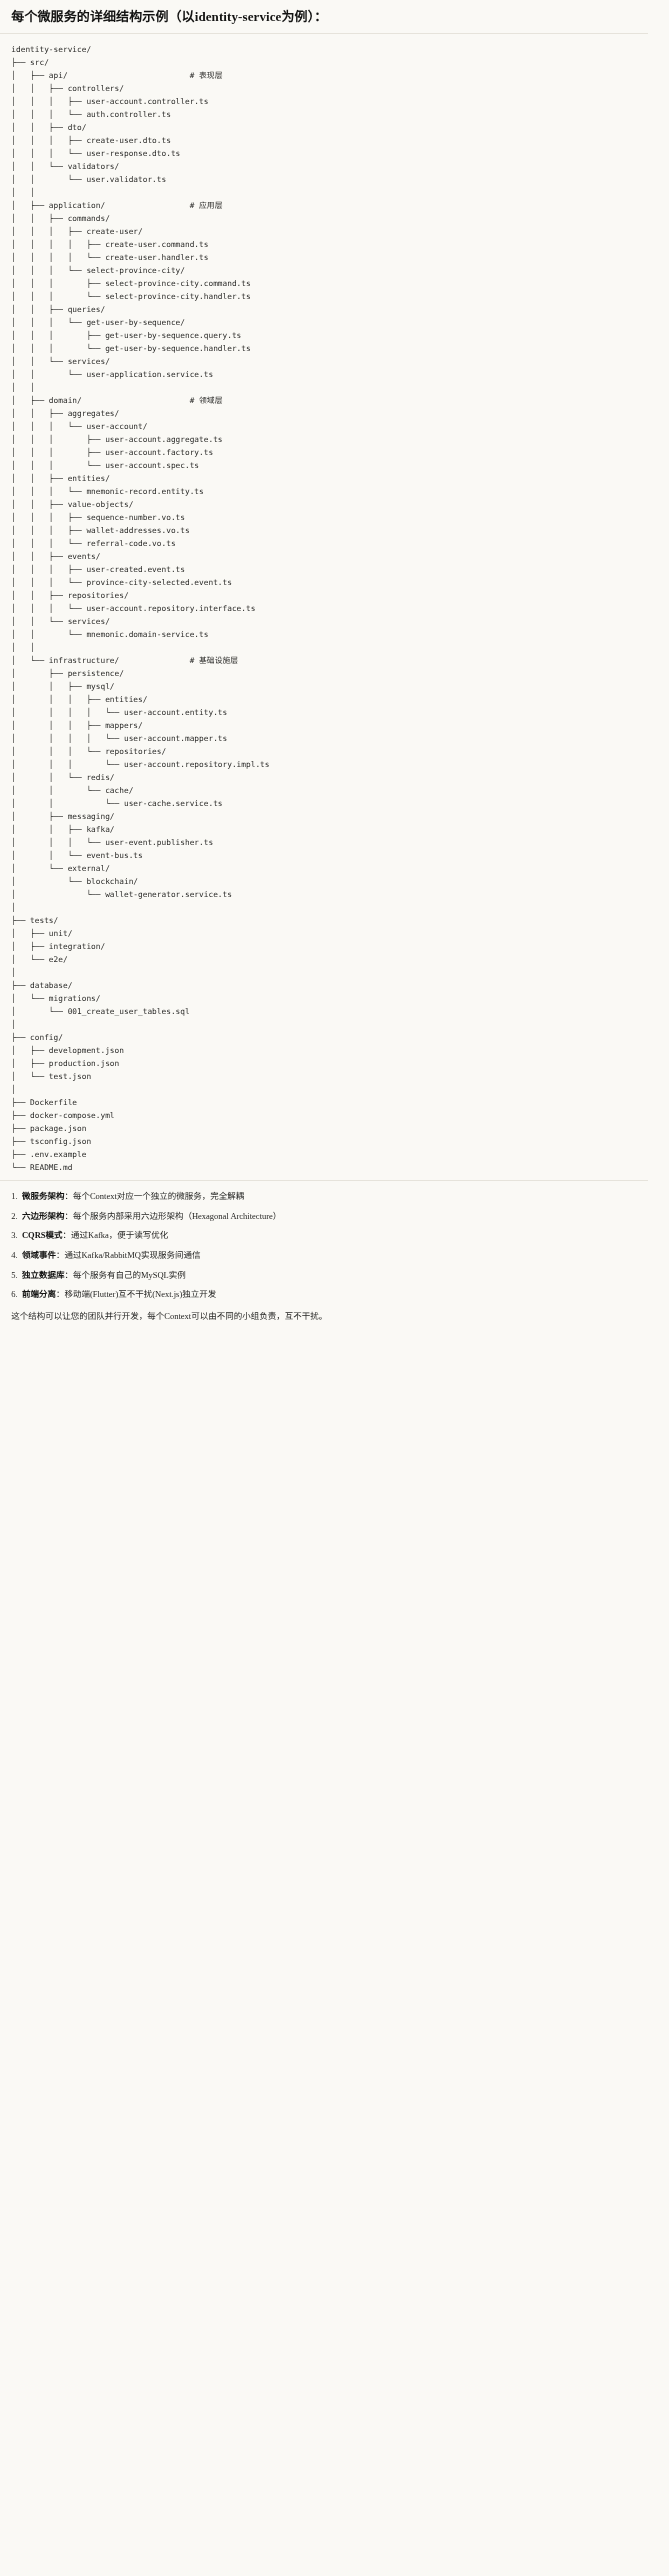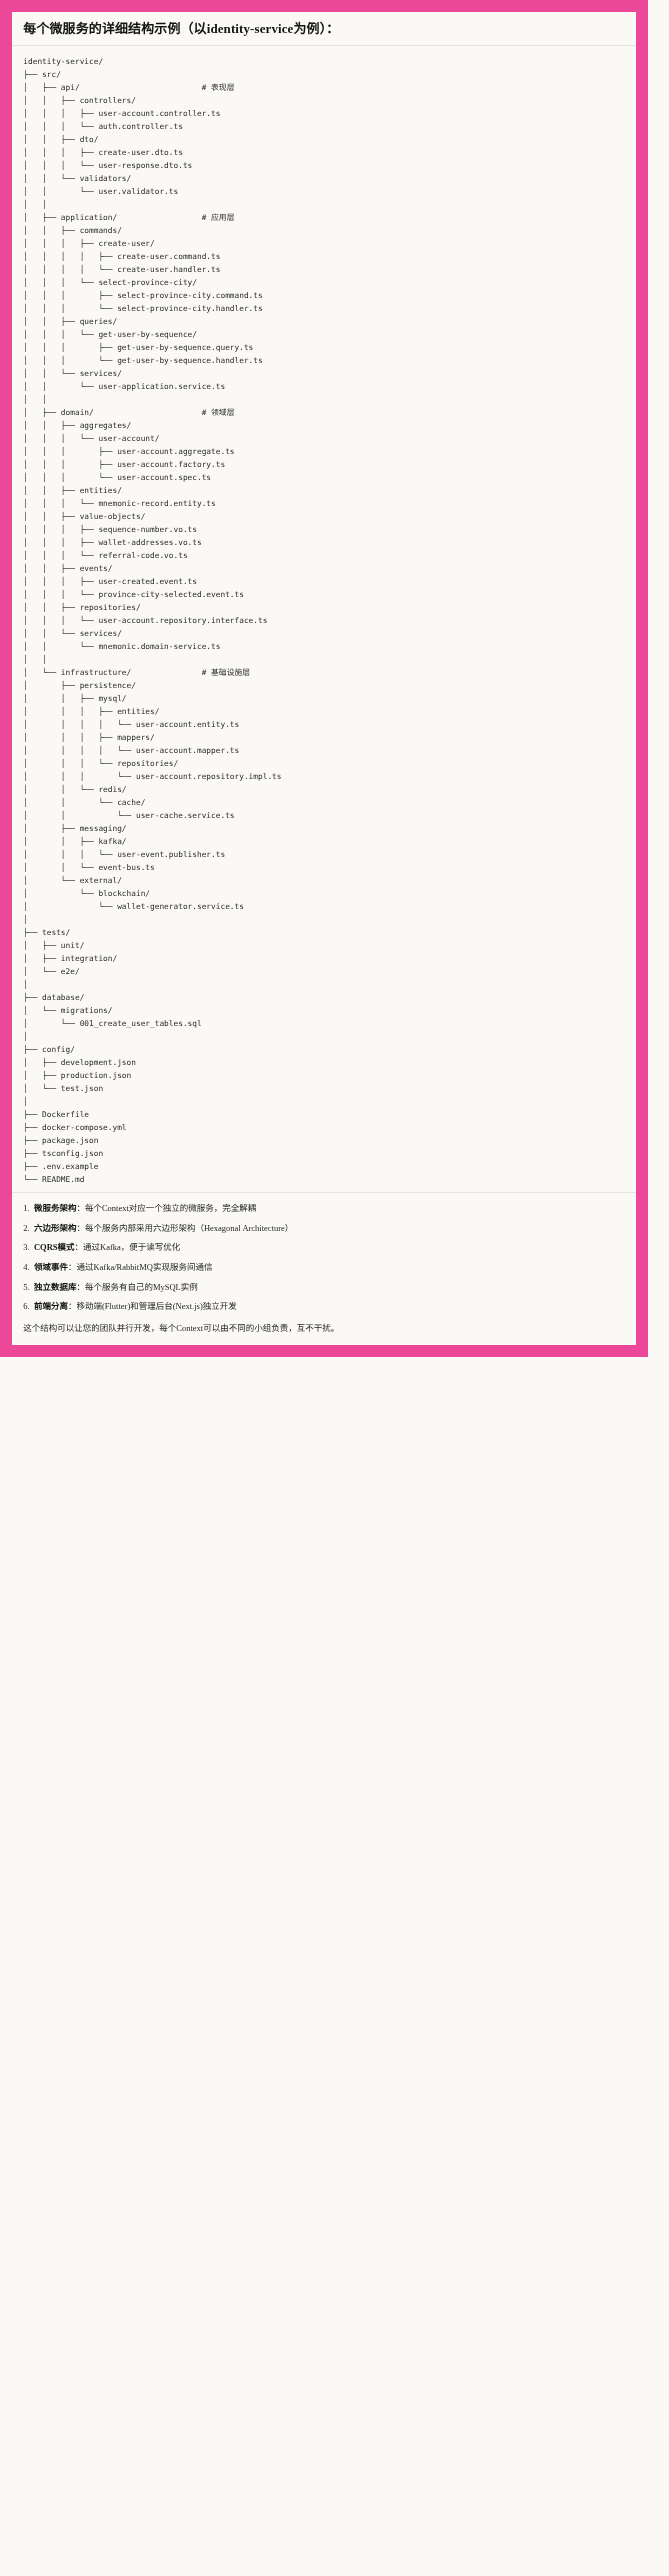--- a/index.html
+++ b/index.html
@@ -11,21 +11,21 @@
   body {
     width: 669px;
     font-family: "Liberation Sans", "DejaVu Sans", sans-serif;
     color: #1f1f1d;
     -webkit-font-smoothing: antialiased;
   }
   .page {
     width: 648px;
     box-sizing: border-box;
     background: #ec4899;
-    padding: 12px;
+    padding: 0;
   }
 
   
   .doc-title {
     font-family: "Liberation Serif", "DejaVu Serif", serif;
     font-weight: bold;
     font-size: 13px;
     line-height: 1.35;
     letter-spacing: 0.1px;
     color: #141413;
@@ -217,21 +217,21 @@
       <li>
         <span class="term">CQRS模式</span><span class="desc">：通过Kafka，便于读写优化</span>
       </li>
       <li>
         <span class="term">领域事件</span><span class="desc">：通过Kafka/RabbitMQ实现服务间通信</span>
       </li>
       <li>
         <span class="term">独立数据库</span><span class="desc">：每个服务有自己的MySQL实例</span>
       </li>
       <li>
-        <span class="term">前端分离</span><span class="desc">：移动端(Flutter)和管理后台(Next.js)独立开发</span>
+        <span class="term">前端分离</span><span class="desc">：移动端(Flutter)互不干扰(Next.js)独立开发</span>
       </li>
     </ol>
 
     <p class="closing">这个结构可以让您的团队并行开发，每个Context可以由不同的小组负责，互不干扰。</p>
   </div>
 
 </div>
 
 
 </body></html>

